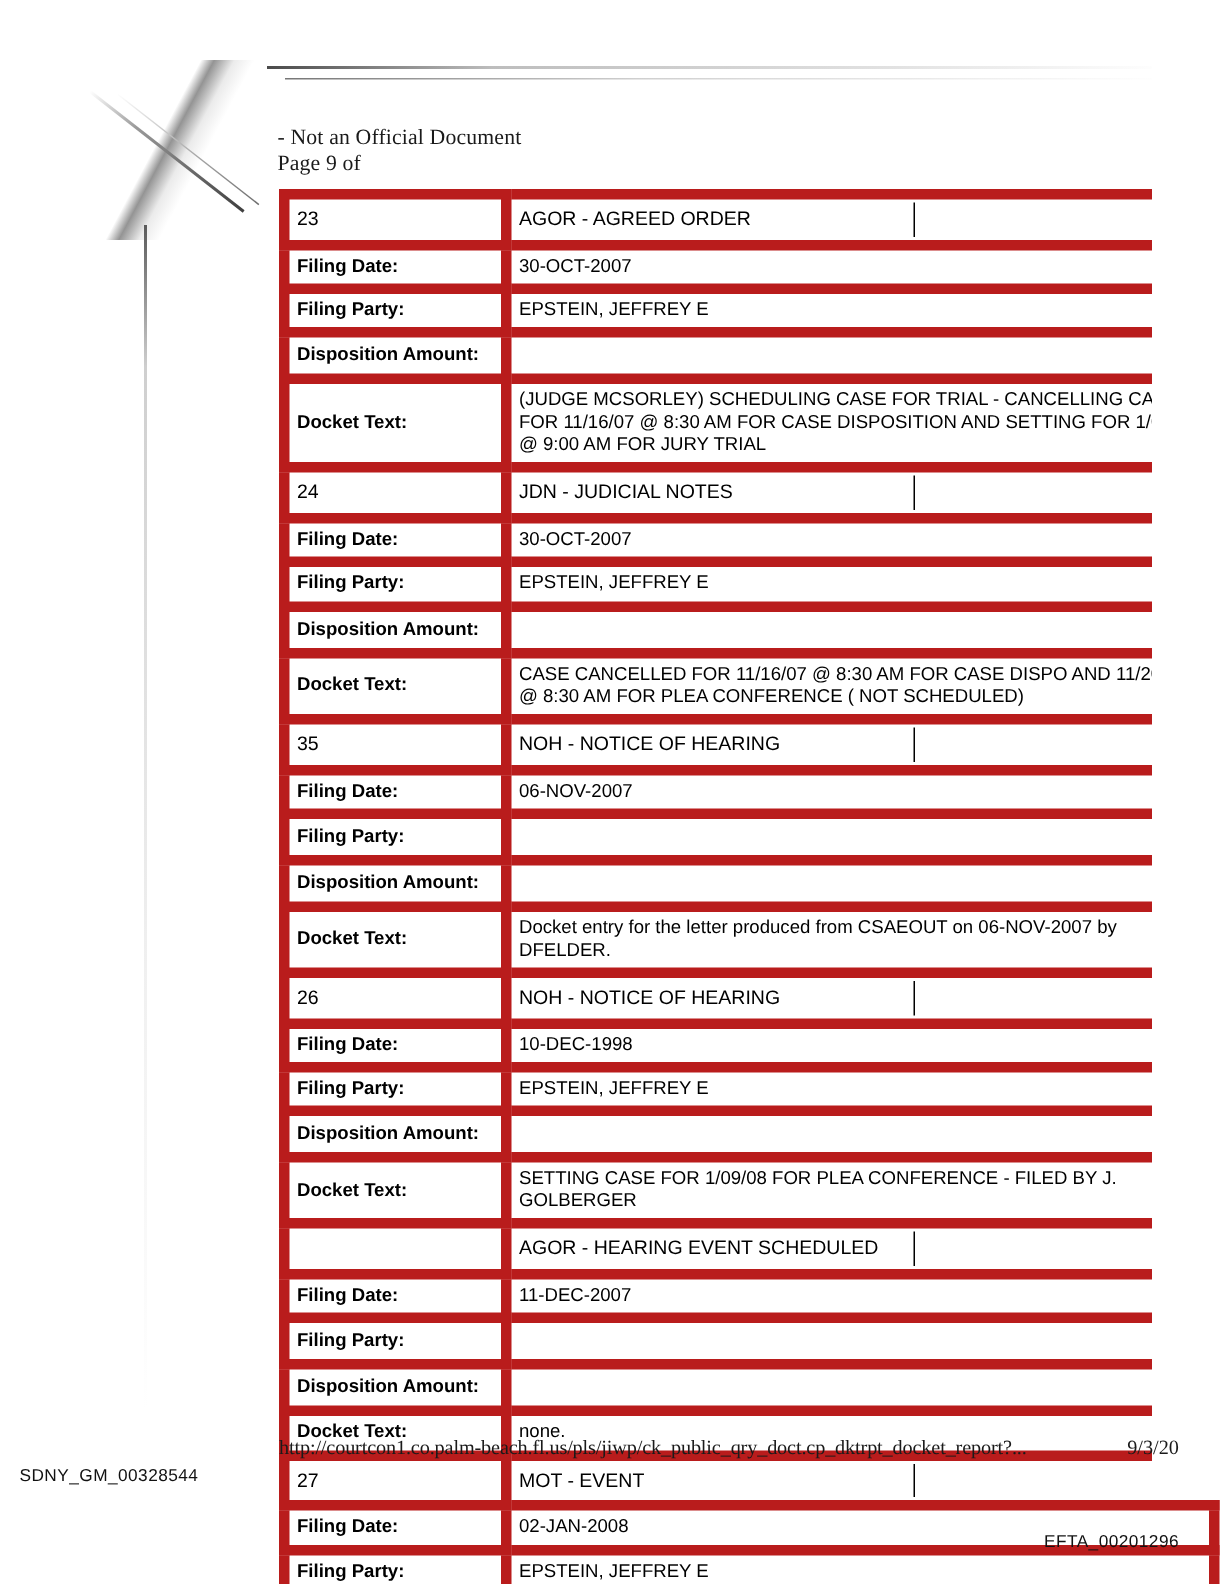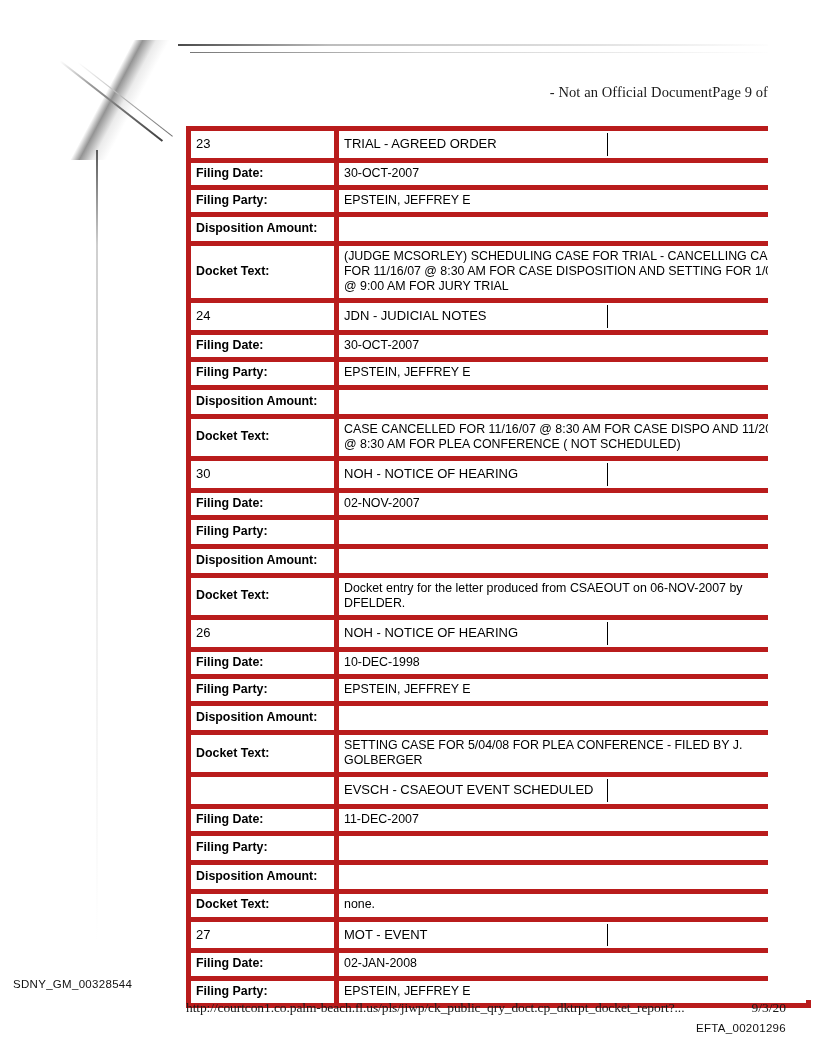--- a/index.html
+++ b/index.html
@@ -71,49 +71,50 @@
     left: 40px; top: 40px;
     width: 170px; height: 125px;
     background: #ffffff;
     clip-path: polygon(0 0, 100% 0, 0 100%);
     pointer-events: none;
   }
 
   
   .doc-header {
     position: absolute;
-    left: 174px;
+    left: 185px;
     top: 84px;
     width: 600px;
     display: flex;
-    justify-content: flex-end;
+    justify-content: flex-start;
     align-items: baseline;
     font-size: 14.5px;
     color: #1a1a1a;
     letter-spacing: 0.1px;
+    flex-direction: column;
   }
   .doc-header .hdr-right {
     margin-right: 6px;
     white-space: nowrap;
   }
 
   
   .docket-table {
     position: absolute;
     left: 186px;
     top: 126px;
     width: 620px;
     border-collapse: collapse;
     font-family: "Liberation Sans", sans-serif;
     font-size: 12.4px;
     color: #000000;
     table-layout: fixed;
   }
   .docket-table td {
-    border: 5px solid #b91c1c;
+    border: 7px solid #b91c1c;
     padding: 3px 5px 4px 5px;
     vertical-align: middle;
     line-height: 1.22;
   }
   .col-label { width: 148px; }
   .col-value { width: 472px; }
 
   
   tr.entry-row td {
     padding-top: 5px;
@@ -156,21 +157,21 @@
     left: 186px;
     top: 957px;
     width: 600px;
     display: flex;
     justify-content: space-between;
     align-items: baseline;
     font-size: 13.5px;
     color: #1a1a1a;
     white-space: nowrap;
   }
-  .doc-footer .footer-url { letter-spacing: -0.1px; margin-top: 43px; }
+  .doc-footer .footer-url { letter-spacing: -0.1px; }
   .doc-footer .footer-date { margin-left: 10px; }
 
   .bates-sdny {
     position: absolute;
     left: 13px;
     top: 978px;
     width: 816px;
     text-align: left;
     font-family: "Liberation Sans", sans-serif;
     font-size: 11.5px;
@@ -220,21 +221,21 @@
   <table class="docket-table">
     <colgroup>
       <col class="col-label">
       <col class="col-value">
     </colgroup>
     <tbody>
 
       <tr class="entry-row">
         <td class="entry-num">23</td>
         <td class="entry-title">
-            <span class="title-box">TRIAL - AGREED ORDER</span>
+            <span class="title-box">AGOR - AGREED ORDER</span>
           </td>
       </tr>
       <tr>
         <td class="label">Filing Date:</td>
         <td class="value">30-OCT-2007</td>
       </tr>
       <tr>
         <td class="label">Filing Party:</td>
         <td class="value">EPSTEIN, JEFFREY E</td>
       </tr>
@@ -264,28 +265,28 @@
       <tr>
         <td class="label">Disposition Amount:</td>
         <td class="value blank-cell"></td>
       </tr>
       <tr>
         <td class="label">Docket Text:</td>
         <td class="value">CASE CANCELLED FOR 11/16/07 @ 8:30 AM FOR CASE DISPO AND 11/20/07 @ 8:30 AM FOR PLEA CONFERENCE ( NOT SCHEDULED)</td>
       </tr>
 
       <tr class="entry-row">
-        <td class="entry-num">30</td>
+        <td class="entry-num">35</td>
         <td class="entry-title">
             <span class="title-box">NOH - NOTICE OF HEARING</span>
           </td>
       </tr>
       <tr>
         <td class="label">Filing Date:</td>
-        <td class="value">02-NOV-2007</td>
+        <td class="value">06-NOV-2007</td>
       </tr>
       <tr>
         <td class="label">Filing Party:</td>
         <td class="value blank-cell"></td>
       </tr>
       <tr>
         <td class="label">Disposition Amount:</td>
         <td class="value blank-cell"></td>
       </tr>
       <tr>
@@ -306,27 +307,27 @@
       <tr>
         <td class="label">Filing Party:</td>
         <td class="value">EPSTEIN, JEFFREY E</td>
       </tr>
       <tr>
         <td class="label">Disposition Amount:</td>
         <td class="value blank-cell"></td>
       </tr>
       <tr>
         <td class="label">Docket Text:</td>
-        <td class="value">SETTING CASE FOR 5/04/08 FOR PLEA CONFERENCE - FILED BY J. GOLBERGER</td>
+        <td class="value">SETTING CASE FOR 1/09/08 FOR PLEA CONFERENCE - FILED BY J. GOLBERGER</td>
       </tr>
 
       <tr class="entry-row">
         <td class="entry-num"></td>
         <td class="entry-title wide">
-            <span class="title-box">EVSCH - CSAEOUT EVENT SCHEDULED</span>
+            <span class="title-box">AGOR - HEARING EVENT SCHEDULED</span>
           </td>
       </tr>
       <tr>
         <td class="label">Filing Date:</td>
         <td class="value">11-DEC-2007</td>
       </tr>
       <tr>
         <td class="label">Filing Party:</td>
         <td class="value blank-cell"></td>
       </tr>

